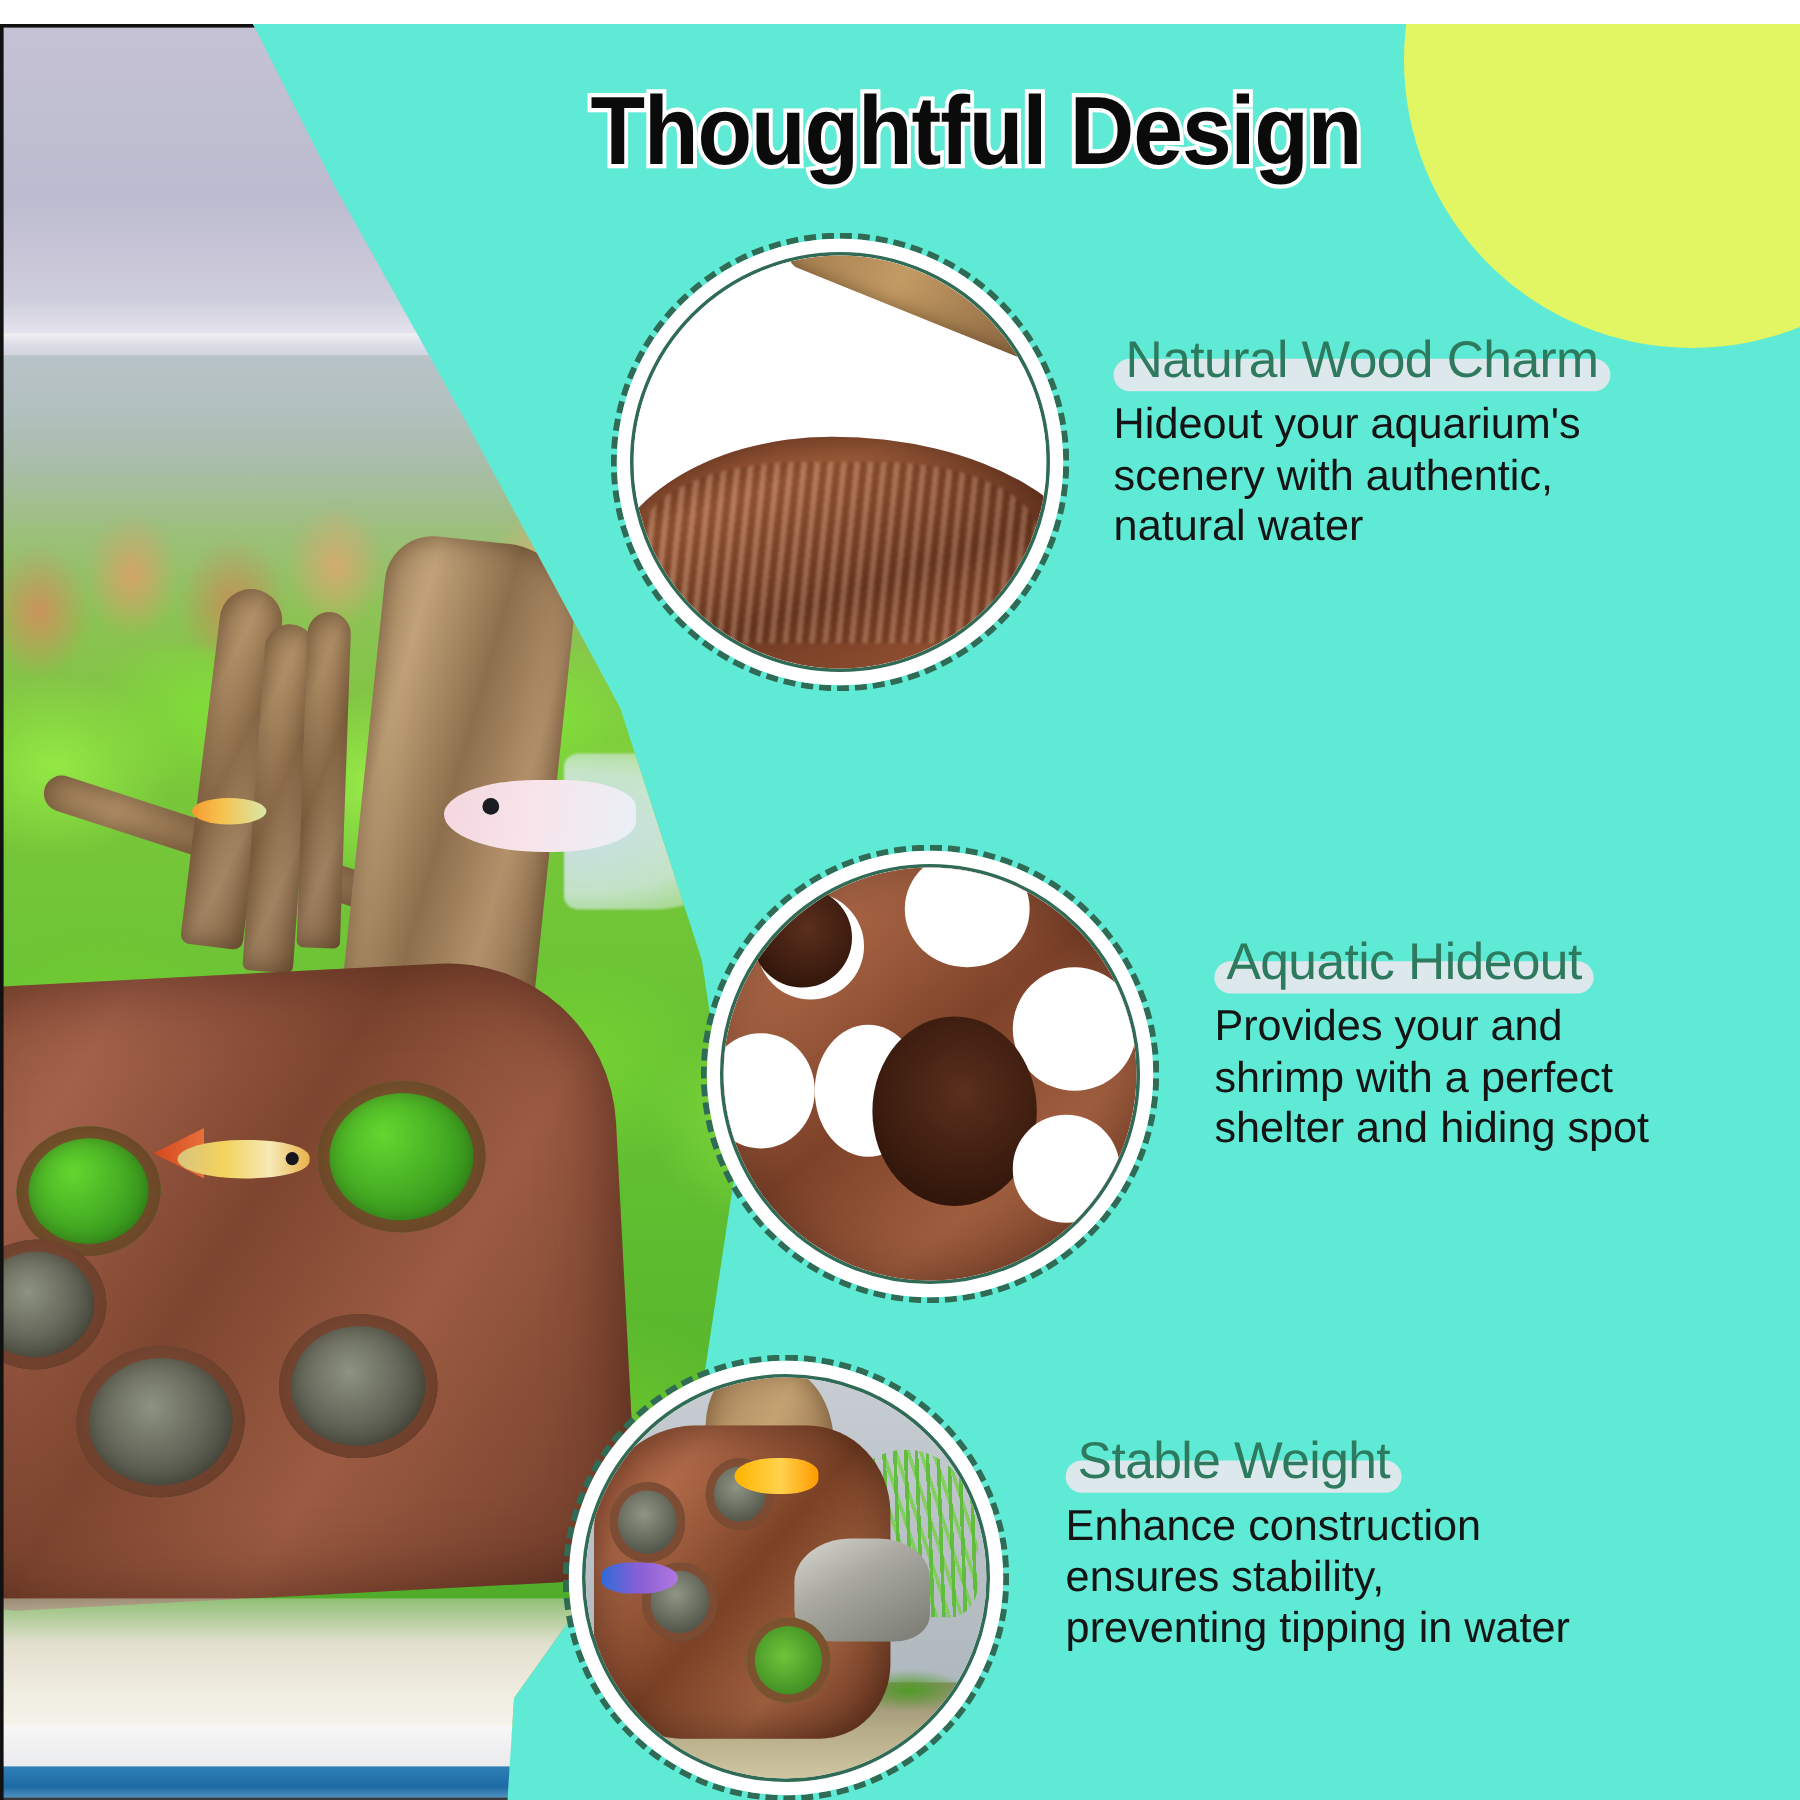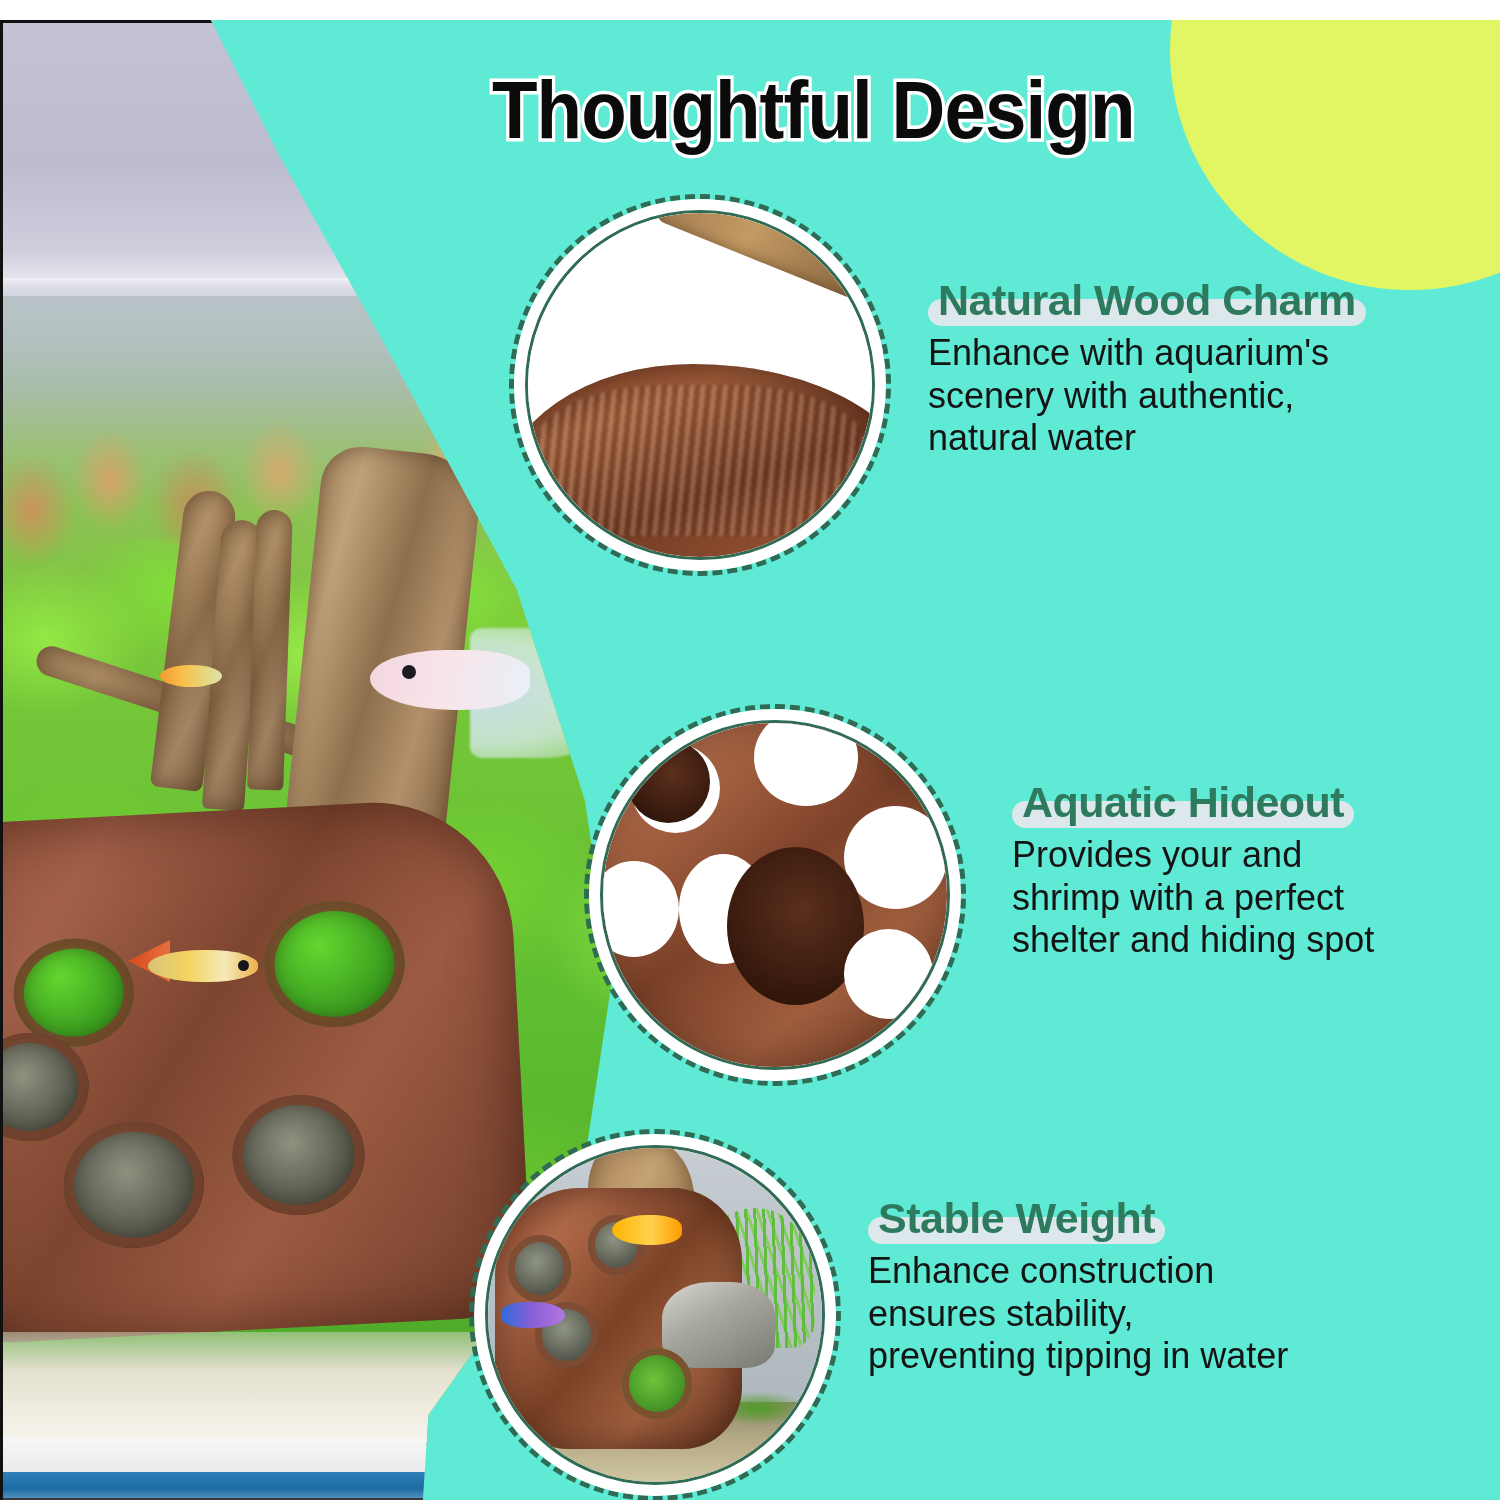--- a/index.html
+++ b/index.html
@@ -309,21 +309,21 @@
     background: linear-gradient(90deg, #2f6bd8 0%, #8a5fd6 50%, #b177e0 100%);
     border-radius: 45% 55% 55% 45%;
   }
 
   
   .feature-text { position: absolute; z-index: 55; }
   .feature-head {
     position: relative;
     display: inline-block;
     font-size: 43px;
-    font-weight: bold;
+    font-weight: normal;
     color: #2e7a5e;
     letter-spacing: -0.5px;
     line-height: 1.05;
     padding: 0 10px 3px 10px;
     white-space: nowrap;
   }
   .feature-head .pill {
     position: absolute;
     left: 0; right: 0; bottom: 0;
     height: 27px;
@@ -393,21 +393,21 @@
       <div class="c1-log"></div>
       <div class="c1-grain"></div>
     </div>
   </div>
   <div class="feature-text" style="left:928px; top:258px;">
     <div class="feature-head">
       <span class="pill"></span>
       <span>Natural Wood Charm</span>
     </div>
     <div class="feature-body">
-      <div>Enhance with aquarium's</div>
+      <div>Hideout your aquarium's</div>
       <div>scenery with authentic,</div>
       <div>natural water</div>
     </div>
   </div>
 
   <div class="circle-wrap" style="left:600px; top:700px; width:350px; height:350px;">
     <div class="circle-dash"></div>
     <div class="circle-photo">
       <div class="c2-bg"></div>
       <div class="c2-mass"></div>
@@ -444,21 +444,21 @@
       <div class="c3-wood"></div>
       <div class="c3-rock"></div>
       <div class="c3-hole" style="left:6%;  top:26%; width:19%; height:20%;"></div>
       <div class="c3-hole" style="left:14%; top:46%; width:19%; height:20%;"></div>
       <div class="c3-hole" style="left:30%; top:20%; width:17%; height:18%;"></div>
       <div class="c3-hole green" style="left:40%; top:60%; width:21%; height:21%;"></div>
       <div class="c3-fish-yellow"></div>
       <div class="c3-fish-purple"></div>
     </div>
   </div>
-  <div class="feature-text" style="left:868px; top:1176px;">
+  <div class="feature-text" style="left:888px; top:1176px;">
     <div class="feature-head">
       <span class="pill"></span>
       <span>Stable Weight</span>
     </div>
     <div class="feature-body">
       <div>Enhance construction</div>
       <div>ensures stability,</div>
       <div>preventing tipping in water</div>
     </div>
   </div>

